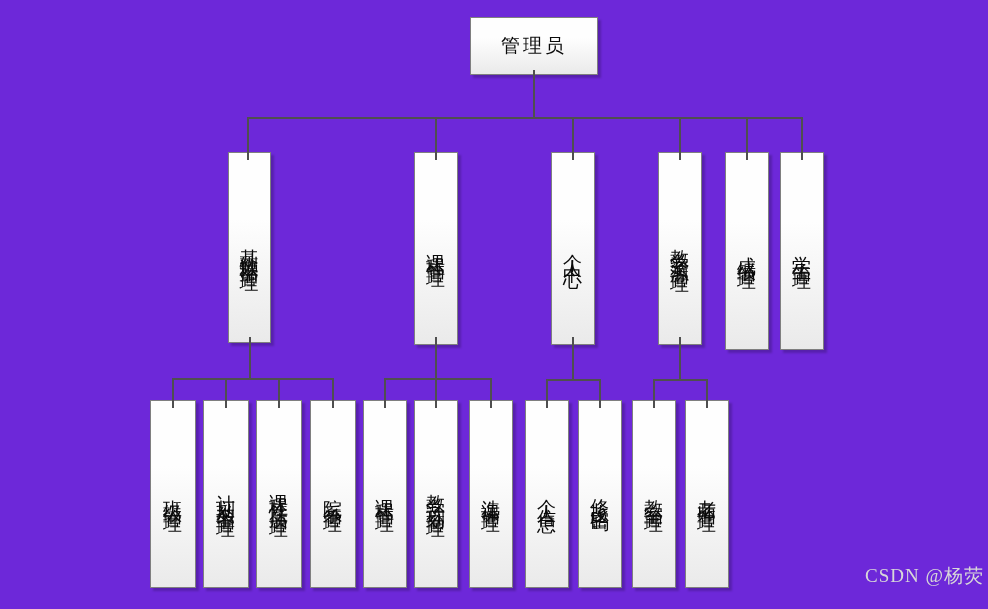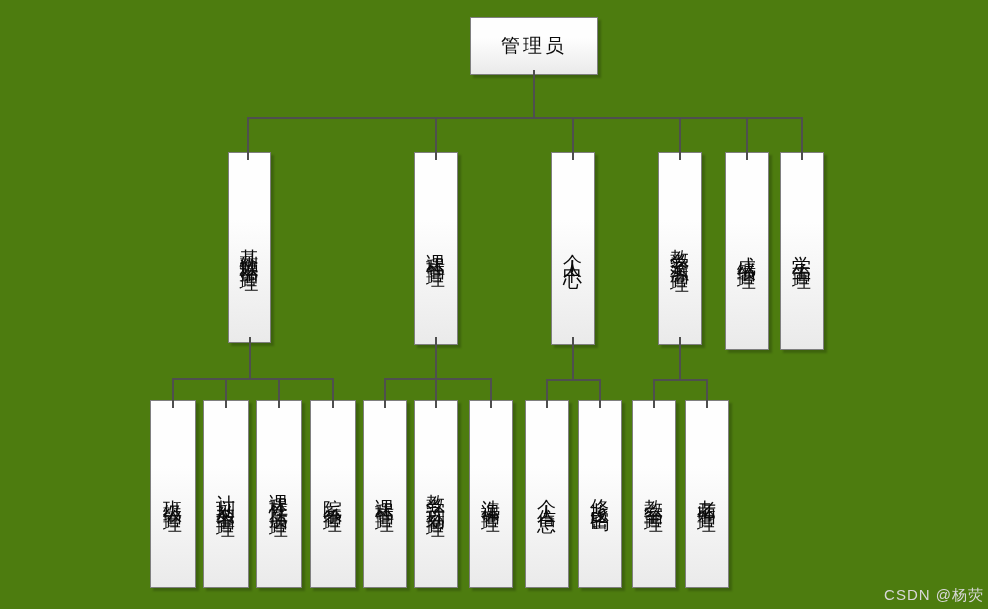--- a/index.html
+++ b/index.html
@@ -1,20 +1,20 @@
 <!DOCTYPE html>
 <html style="--line-color: #4f4f4f; --box-border: #7f7f7f; --box-fill-top: #fefefe; --box-fill-bottom: #eaeaea; --wm-color: #d8d8d8;"><head>
 <meta charset="utf-8">
 <style>
   html, body { margin: 0; padding: 0; }
   .stage {
     position: relative;
     width: 988px;
     height: 609px;
-    background: #4d7c0f;
+    background: #6d28d9;
     overflow: hidden;
     font-family: "Liberation Sans", sans-serif;
   }
   .box {
     position: absolute;
     box-sizing: border-box;
     border: 1px solid var(--box-border, #7f7f7f);
     background: linear-gradient(180deg, var(--box-fill-top, #fefefe) 35%, var(--box-fill-bottom, #eaeaea) 100%);
     box-shadow: 2.5px 2.5px 2px rgba(0,0,0,0.20);
     display: flex;
@@ -39,25 +39,26 @@
     pointer-events: none;
   }
   .wires path {
     stroke: var(--line-color, #4f4f4f);
     stroke-width: 2;
     fill: none;
   }
   .watermark {
     position: absolute;
     right: 4px;
-    bottom: 4px;
-    font-size: 15px;
+    bottom: 20px;
+    font-size: 19px;
     letter-spacing: 1px;
     color: var(--wm-color, #d8d8d8);
     z-index: 3;
+    font-family: Liberation Serif, serif;
   }
 </style>
 </head>
 <body>
 
 <div class="stage">
 
   <div class="box hbox" style="left:470px; top:17px; width:128px; height:58px;">管理员</div>
 
   <div class="box vbox" style="left:228px; top:152px; width:43px; height:191px;">基础数据管理</div>

